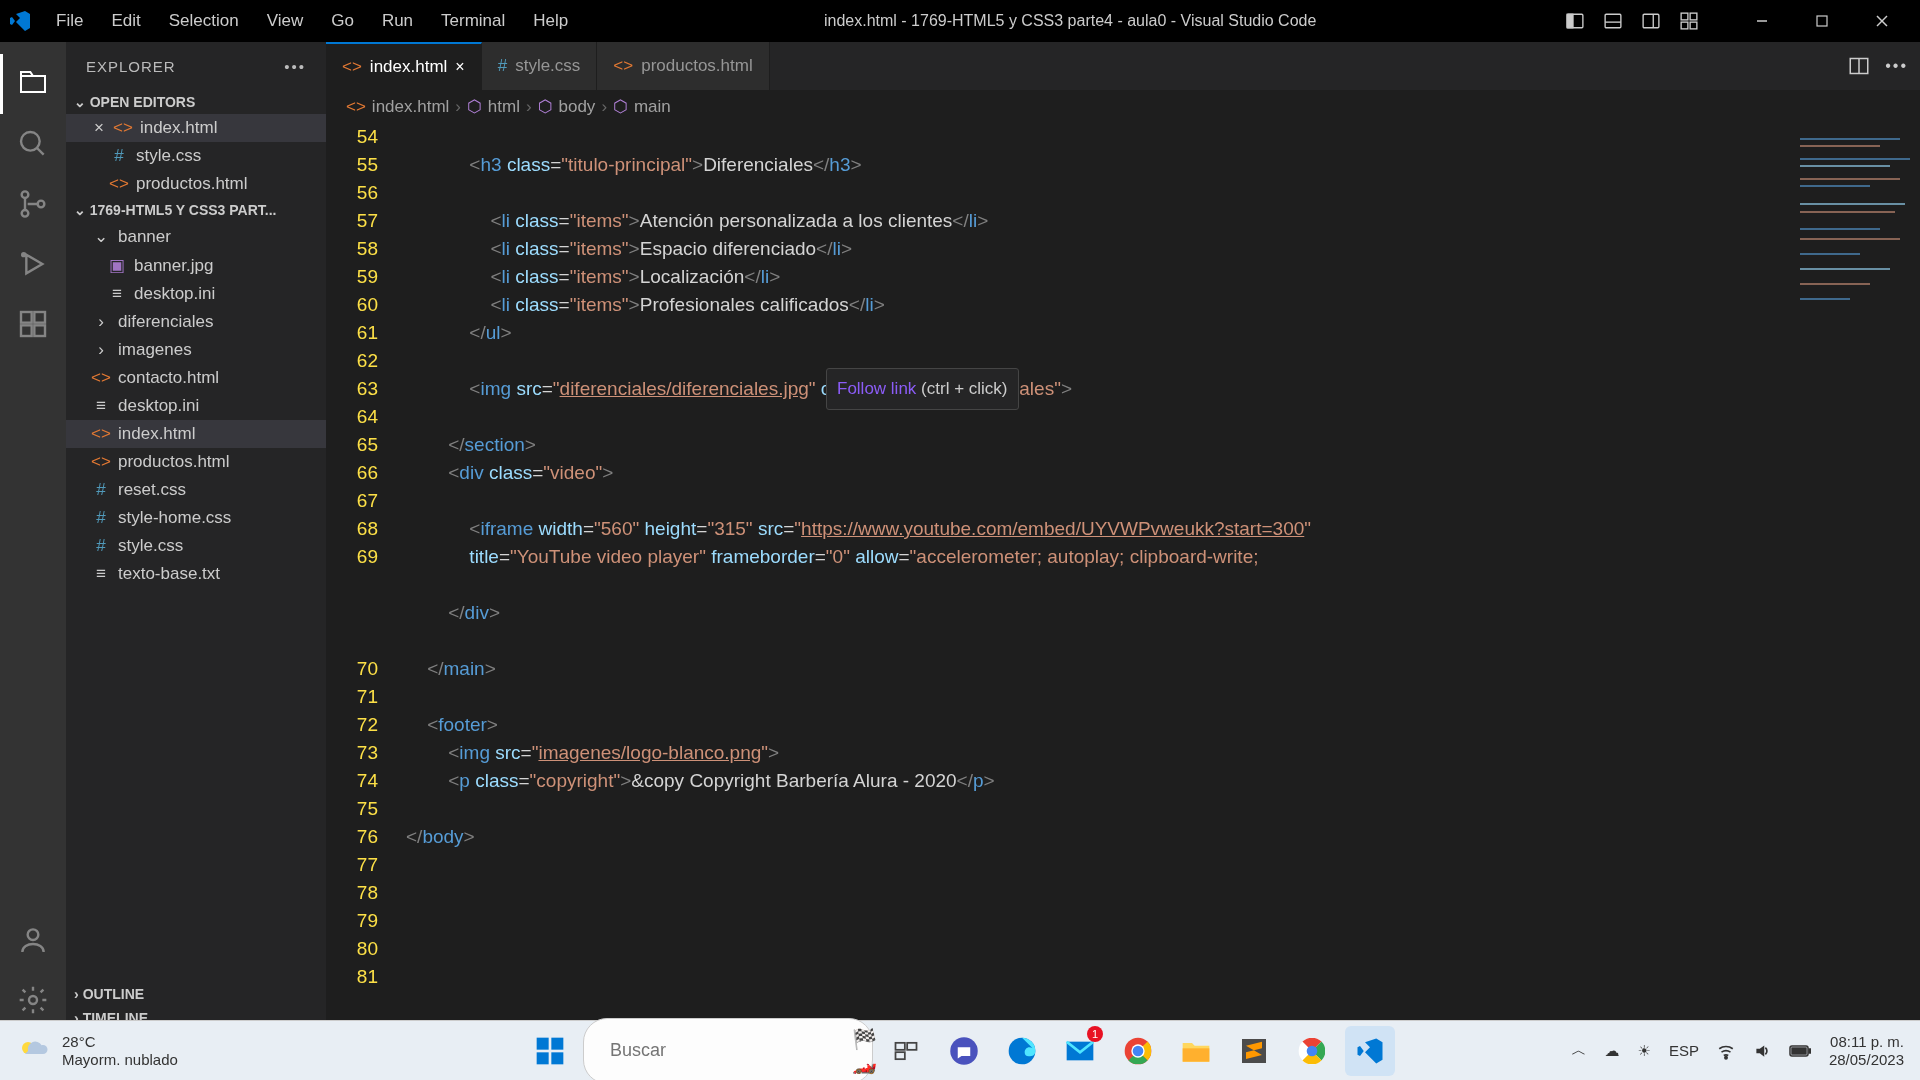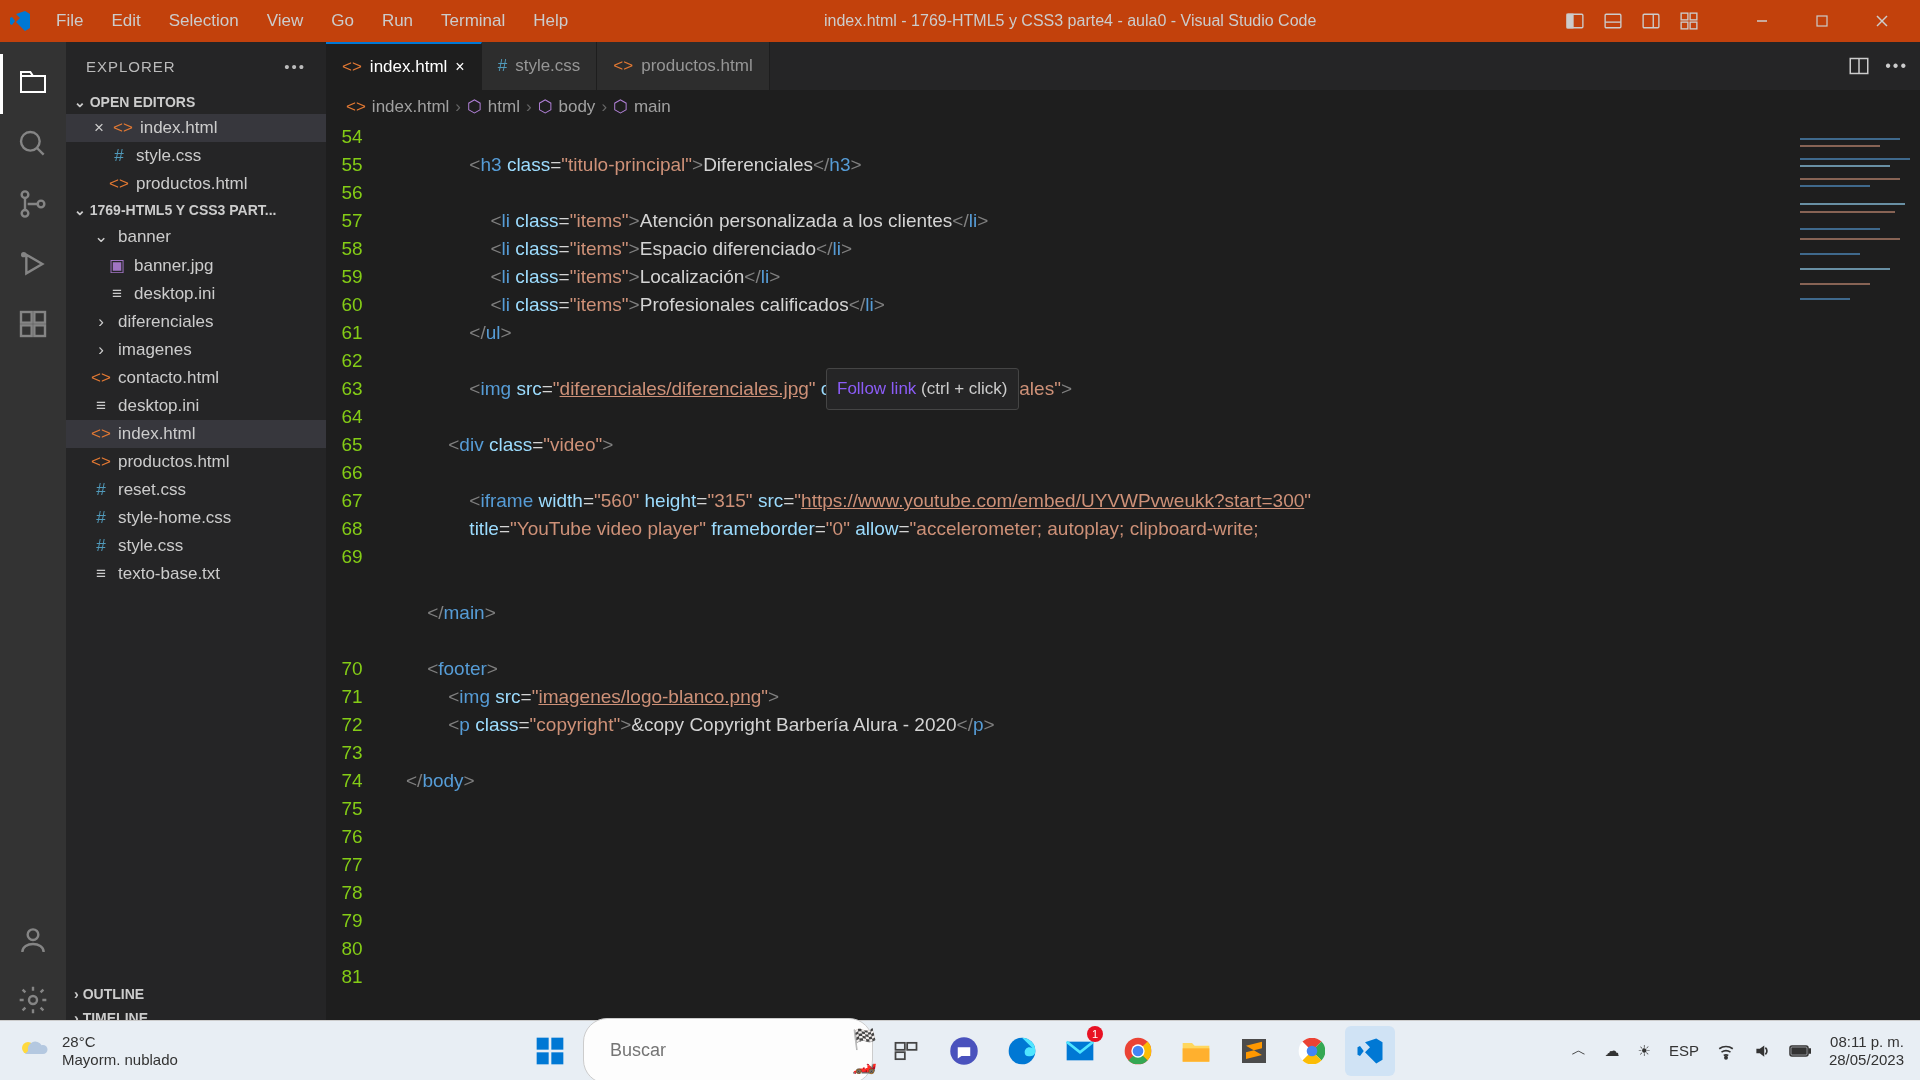--- a/index.html
+++ b/index.html
@@ -1,19 +1,19 @@
 <!DOCTYPE html>
 <html><head>
 <meta charset="utf-8">
 <style>
 * { margin: 0; padding: 0; box-sizing: border-box; font-family: 'Segoe UI', sans-serif; }
 body { background: #1e1e1e; color: #cccccc; width: 1920px; height: 1080px; overflow: hidden; position: relative; }
 
 
-.titlebar { height: 42px; background: #c2410c; display: flex; align-items: center; padding: 15px 8px; }
+.titlebar { height: 42px; background: #000000; display: flex; align-items: center; padding: 15px 8px; }
 .titlebar-icon { width: 24px; height: 24px; margin-right: 12px; }
 .menubar { display: flex; gap: 4px; }
 .menu-item { padding: 6px 12px; font-size: 17px; color: #cccccc; cursor: pointer; }
 .titlebar-center { flex: 1; text-align: center; font-size: 16px; color: #cccccc; }
 .titlebar-right { display: flex; align-items: center; gap: 8px; }
 .layout-icon { width: 22px; height: 22px; display: flex; align-items: center; justify-content: center; color: #cccccc; cursor: pointer; margin: 0 4px; }
 .window-controls { display: flex; margin-left: 20px; }
 .window-btn { width: 60px; height: 42px; display: flex; align-items: center; justify-content: center; color: #cccccc; cursor: pointer; }
 
 
@@ -41,21 +41,21 @@
 .tab.active { background: #1e1e1e; color: #ffffff; border-top: 2px solid #0078d4; }
 .tab-close { font-size: 16px; }
 .tabs-right { margin-left: auto; display: flex; align-items: center; padding: 0 12px; gap: 16px; color: #cccccc; }
 
 
 .breadcrumbs { display: flex; align-items: center; padding: 6px 20px; font-size: 17px; color: #a0a0a0; gap: 6px; }
 .breadcrumb-sep { color: #666; }
 
 
 .code-editor { flex: 1; display: flex; position: relative; font-family: Consolas, 'Courier New', monospace; font-size: 19px; line-height: 28px; }
-.gutter { width: 80px; text-align: center; padding-right: 28px; color: #84cc16; user-select: none; }
+.gutter { width: 80px; text-align: right; padding-right: 28px; color: #fde047; user-select: none; }
 .gutter-line { height: 28px; }
 .code-content { flex: 1; position: relative; }
 .code-line { height: 28px; white-space: pre; }
 
 
 .c-tag { color: #569cd6; }
 .c-bracket { color: #808080; }
 .c-attr { color: #9cdcfe; }
 .c-string { color: #ce9178; }
 .c-text { color: #d4d4d4; }
@@ -411,25 +411,27 @@
           <div class="code-line">            <span class="c-bracket">&lt;</span><span class="c-tag">h3</span> <span class="c-attr">class</span><span class="c-text">=</span><span class="c-string">"titulo-principal"</span><span class="c-bracket">&gt;</span><span class="c-text">Diferenciales</span><span class="c-bracket">&lt;/</span><span class="c-tag">h3</span><span class="c-bracket">&gt;</span></div>
           <div class="code-line"> </div>
           <div class="code-line">                <span class="c-bracket">&lt;</span><span class="c-tag">li</span> <span class="c-attr">class</span><span class="c-text">=</span><span class="c-string">"items"</span><span class="c-bracket">&gt;</span><span class="c-text">Atención personalizada a los clientes</span><span class="c-bracket">&lt;/</span><span class="c-tag">li</span><span class="c-bracket">&gt;</span></div>
           <div class="code-line">                <span class="c-bracket">&lt;</span><span class="c-tag">li</span> <span class="c-attr">class</span><span class="c-text">=</span><span class="c-string">"items"</span><span class="c-bracket">&gt;</span><span class="c-text">Espacio diferenciado</span><span class="c-bracket">&lt;/</span><span class="c-tag">li</span><span class="c-bracket">&gt;</span></div>
           <div class="code-line">                <span class="c-bracket">&lt;</span><span class="c-tag">li</span> <span class="c-attr">class</span><span class="c-text">=</span><span class="c-string">"items"</span><span class="c-bracket">&gt;</span><span class="c-text">Localización</span><span class="c-bracket">&lt;/</span><span class="c-tag">li</span><span class="c-bracket">&gt;</span></div>
           <div class="code-line">                <span class="c-bracket">&lt;</span><span class="c-tag">li</span> <span class="c-attr">class</span><span class="c-text">=</span><span class="c-string">"items"</span><span class="c-bracket">&gt;</span><span class="c-text">Profesionales calificados</span><span class="c-bracket">&lt;/</span><span class="c-tag">li</span><span class="c-bracket">&gt;</span></div>
           <div class="code-line">            <span class="c-bracket">&lt;/</span><span class="c-tag">ul</span><span class="c-bracket">&gt;</span></div>
           <div class="code-line"> </div>
           <div class="code-line">            <span class="c-bracket">&lt;</span><span class="c-tag">img</span> <span class="c-attr">src</span><span class="c-text">=</span><span class="c-string">"</span><span class="c-link">diferenciales/diferenciales.jpg</span><span class="c-string">"</span> <span class="c-attr">class</span><span class="c-text">=</span><span class="c-string">"imagenDiferenciales"</span><span class="c-bracket">&gt;</span></div>
           <div class="code-line"> </div>
+          <div class="code-line">        <span class="c-bracket">&lt;/</span><span class="c-tag">section</span><span class="c-bracket">&gt;</span></div>
           <div class="code-line">        <span class="c-bracket">&lt;</span><span class="c-tag">div</span> <span class="c-attr">class</span><span class="c-text">=</span><span class="c-string">"video"</span><span class="c-bracket">&gt;</span></div>
           <div class="code-line"> </div>
           <div class="code-line">            <span class="c-bracket">&lt;</span><span class="c-tag">iframe</span> <span class="c-attr">width</span><span class="c-text">=</span><span class="c-string">"560"</span> <span class="c-attr">height</span><span class="c-text">=</span><span class="c-string">"315"</span> <span class="c-attr">src</span><span class="c-text">=</span><span class="c-string">"</span><span class="c-link">https://www.youtube.com/embed/UYVWPvweukk?start=300</span><span class="c-string">"</span></div>
           <div class="code-line">            <span class="c-attr">title</span><span class="c-text">=</span><span class="c-string">"YouTube video player"</span> <span class="c-attr">frameborder</span><span class="c-text">=</span><span class="c-string">"0"</span> <span class="c-attr">allow</span><span class="c-text">=</span><span class="c-string">"accelerometer; autoplay; clipboard-write;</span></div>
           <div class="code-line"> </div>
+          <div class="code-line">        <span class="c-bracket">&lt;/</span><span class="c-tag">div</span><span class="c-bracket">&gt;</span></div>
           <div class="code-line"> </div>
           <div class="code-line">    <span class="c-bracket">&lt;/</span><span class="c-tag">main</span><span class="c-bracket">&gt;</span></div>
           <div class="code-line"> </div>
           <div class="code-line">    <span class="c-bracket">&lt;</span><span class="c-tag">footer</span><span class="c-bracket">&gt;</span></div>
           <div class="code-line">        <span class="c-bracket">&lt;</span><span class="c-tag">img</span> <span class="c-attr">src</span><span class="c-text">=</span><span class="c-string">"</span><span class="c-link">imagenes/logo-blanco.png</span><span class="c-string">"</span><span class="c-bracket">&gt;</span></div>
           <div class="code-line">        <span class="c-bracket">&lt;</span><span class="c-tag">p</span> <span class="c-attr">class</span><span class="c-text">=</span><span class="c-string">"copyright"</span><span class="c-bracket">&gt;</span><span class="c-text">&amp;copy Copyright Barbería Alura - 2020</span><span class="c-bracket">&lt;/</span><span class="c-tag">p</span><span class="c-bracket">&gt;</span></div>
           <div class="code-line"> </div>
           <div class="code-line"><span class="c-bracket">&lt;/</span><span class="c-tag">body</span><span class="c-bracket">&gt;</span></div>
           <div class="code-line"> </div>
           <div class="code-line"> </div>

